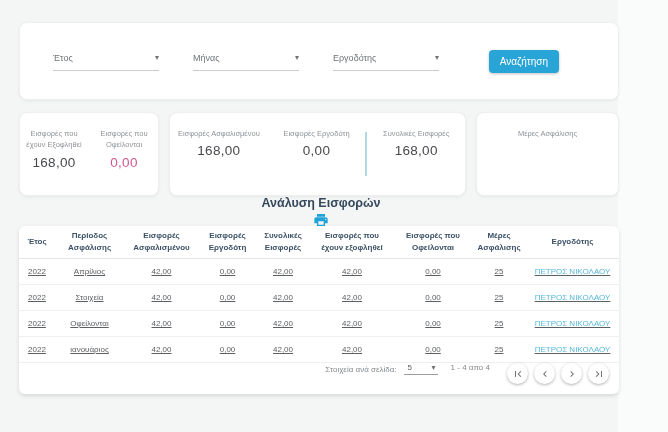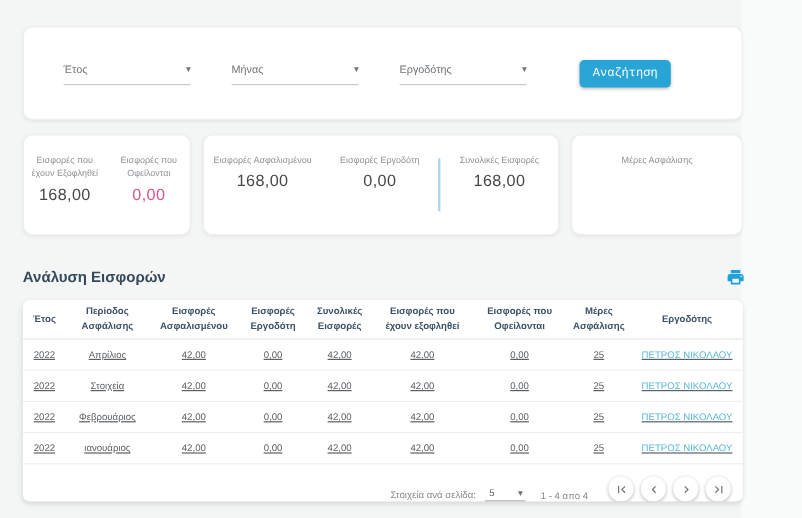--- a/index.html
+++ b/index.html
@@ -29,21 +29,21 @@
   .filter-field { width:106px; margin-right:34px; margin-top:2px; }
   .filter-field .field-top {
     display:flex; justify-content:space-between; align-items:center;
     font-size:9px; color:#6f7478; padding-bottom:7px;
   }
   .filter-field .underline { border-bottom:1px solid #c9cbcc; }
   .caret { font-size:8px; color:#6f7478; line-height:1; }
   .search-btn {
     margin-left:auto; background:#29a4d7; color:#fff; border:none;
     border-radius:4px; font-size:10px; padding:6px 11px;
-    font-family:Liberation Mono, monospace;
+    font-family:Liberation Sans, sans-serif;
     box-shadow:0 1px 3px rgba(0,0,0,0.25); cursor:pointer;text-align:center;
   }
 
   
   .summary-row { display:flex; margin:12px 10px 0 8px; gap:10px; }
   .sum-card { height:84px; display:flex; justify-content:center; align-items:flex-start; padding-top:15px; }
   .sum-card.c1 { width:140px; gap:8px; }
   .sum-card.c2 { width:297px; }
   .sum-card.c2 .stat { flex:1; }
   .sum-card.c3 { width:143px; }
@@ -51,21 +51,21 @@
   .sum-card.c1 .stat { width:62px; }
   .sum-card.c3 .stat { width:80px; }
   .stat .lbl { font-size:7.5px; line-height:1.5; color:#8f9397; }
   .stat .val { font-size:13.5px; color:#47494c; margin-top:4px; letter-spacing:0.3px; }
   .stat .val.pink { color:#d4578d; }
   .vdivider { width:2px; height:44px; background:#abd9e7; align-self:flex-start; margin-top:4px; }
 
   
   .section-header {
     display:flex; align-items:center; justify-content:space-between;
-    margin:24px 6px 0 8px; height:22px;
+    margin:0 6px 0 8px; height:22px;flex-direction:column;
   }
   .section-title { font-size:12.5px; font-weight:bold; color:#36495c; }
   .print-btn { background:none; border:none; cursor:pointer; padding:2px; line-height:0; }
 
   
   .table-card { margin:8px 10px 0 8px; border-radius:6px; overflow:hidden;
     box-shadow:0 2px 4px rgba(0,0,0,0.12); }
   .tgrid {
     display:grid;
     grid-template-columns:6% 11.5% 12.5% 9.5% 9% 14% 13% 9% 15.5%;
@@ -75,21 +75,21 @@
   .thead .th {
     font-size:8px; font-weight:bold; color:#3c5166;
     text-align:center; line-height:1.5; padding:0 3px;
   }
   .trow { height:26px; border-bottom:1px solid #efefef;text-decoration:underline; }
   .trow .td { font-size:8px; color:#5d6063; text-align:center; padding:0 2px; }
   .trow .td.link { color:#55b7d9; cursor:pointer; }
 
   
   .paginator {
-    height:31px; display:flex; align-items:flex-end; justify-content:flex-end;
+    height:31px; display:flex; align-items:flex-start; justify-content:flex-end;
     padding-right:10px; gap:13px; font-size:8px; color:#85898c;
   }
   .pagesize { display:flex; align-items:center; gap:7px; }
   .pagesize-select {
     width:34px; display:flex; justify-content:space-between; align-items:center;
     border-bottom:1px solid #9a9da0; padding:0 2px 2px 4px; cursor:pointer;
     color:#5d6063;
   }
   .pager-btns { display:flex; gap:6px; margin-left:4px; }
   .pager-btn {
@@ -204,21 +204,21 @@
       <div class="td">0,00</div>
       <div class="td">42,00</div>
       <div class="td">42,00</div>
       <div class="td">0,00</div>
       <div class="td">25</div>
       <div class="td link">ΠΕΤΡΟΣ ΝΙΚΟΛΑΟΥ</div>
     </div>
 
     <div class="tgrid trow">
       <div class="td">2022</div>
-      <div class="td">Φεβρουάριος</div>
+      <div class="td">Οφείλονται</div>
       <div class="td">42,00</div>
       <div class="td">0,00</div>
       <div class="td">42,00</div>
       <div class="td">42,00</div>
       <div class="td">0,00</div>
       <div class="td">25</div>
       <div class="td link">ΠΕΤΡΟΣ ΝΙΚΟΛΑΟΥ</div>
     </div>
 
     <div class="tgrid trow">

